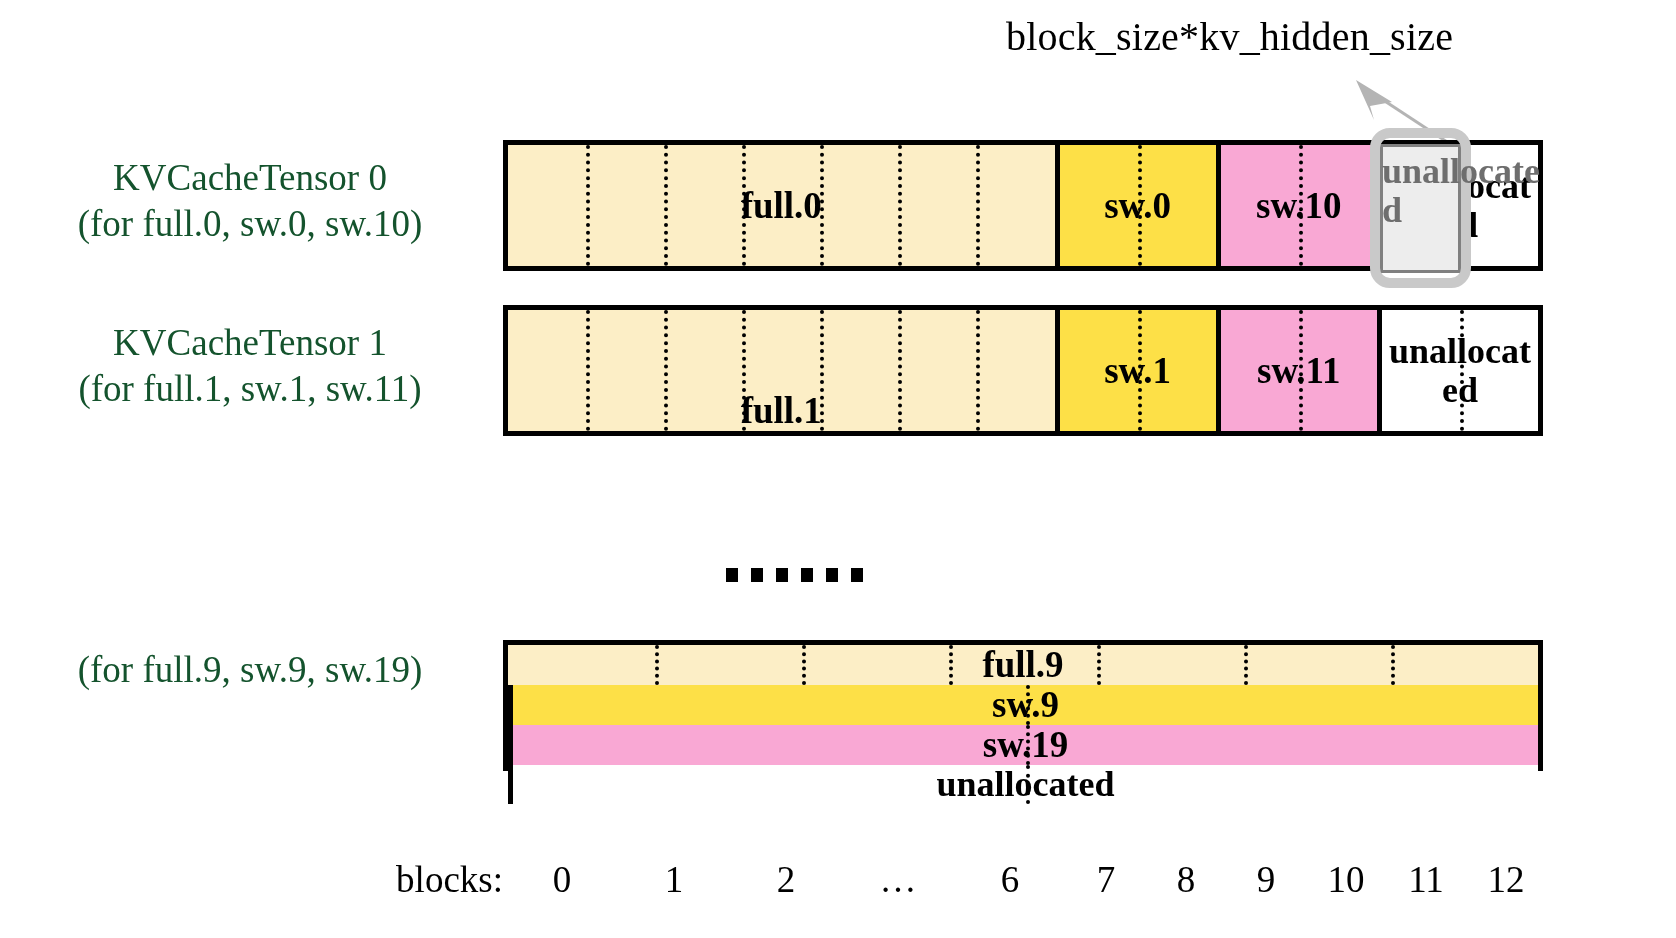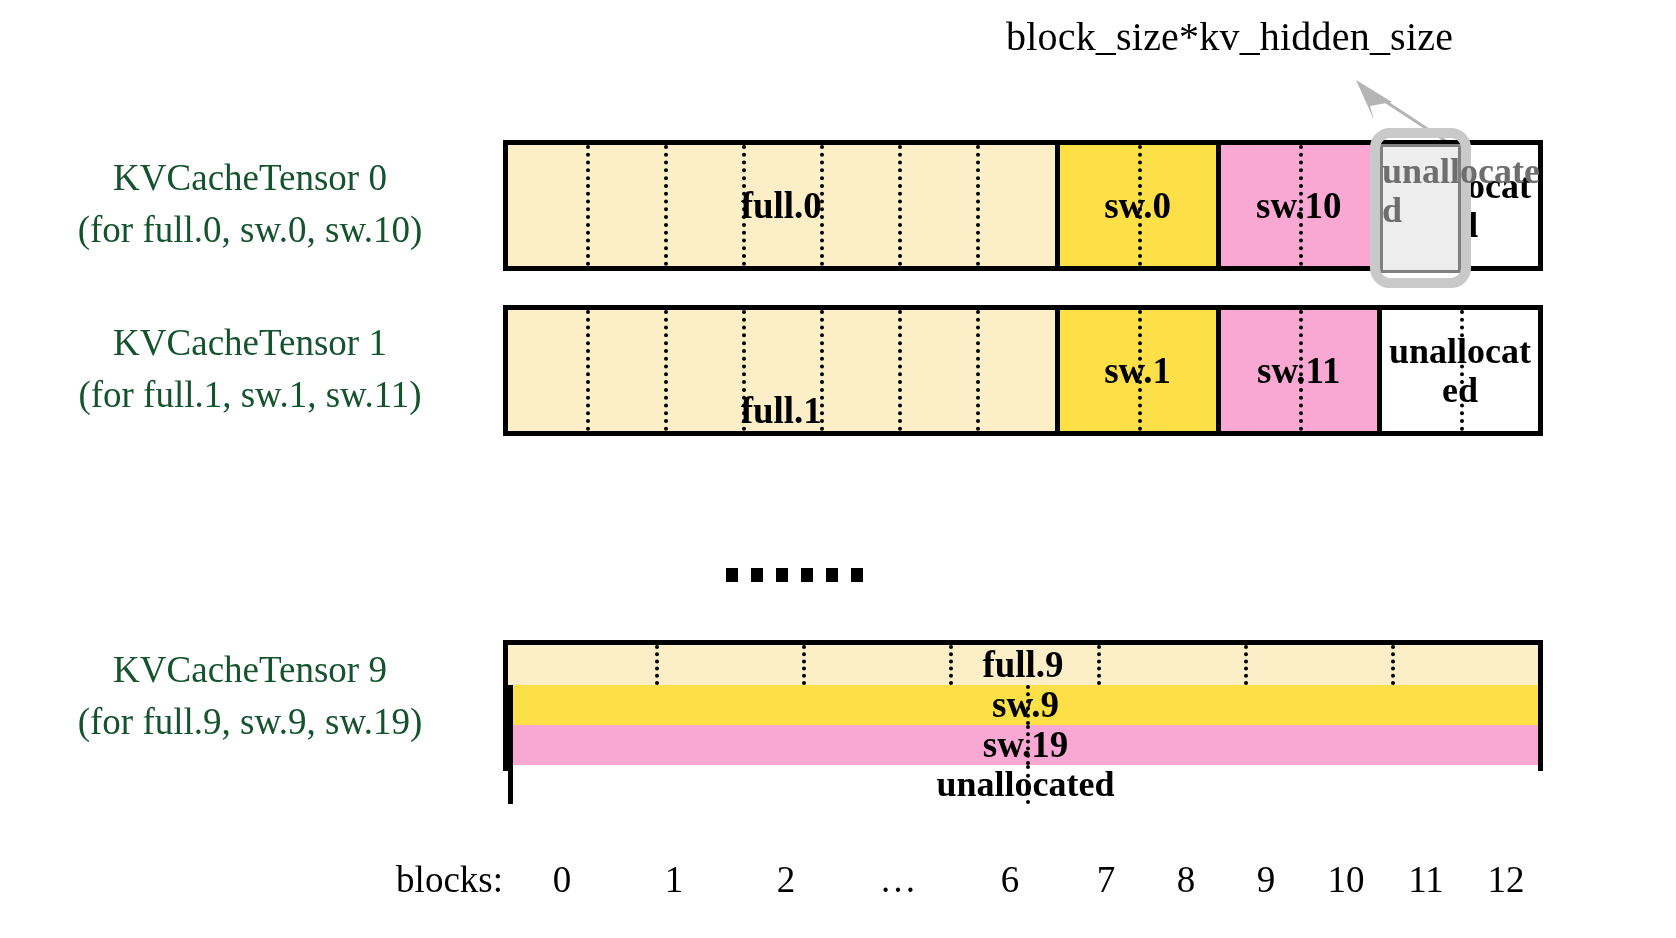--- a/index.html
+++ b/index.html
@@ -46,21 +46,21 @@
   }
   .row-label {
     position: absolute;
     left: 20px;
     width: 460px;
     text-align: center;
     font-size: 37px;
     line-height: 1.25;
     color: #14532d;
   }
-  .row-label .ln2 { display: block; margin-top: 6px; }
+  .row-label .ln2 { display: block; }
 
   .bar {
     position: absolute;
     left: 503px;
     width: 1040px;
     height: 131px;
     border: 5px solid #000000;
     box-sizing: border-box;
     display: flex;
     background: #ffffff;
@@ -248,21 +248,21 @@
             <div class="dots" style="left: 50%;"></div>
             <div class="seg-label">sw.11</div>
           </div>
           <div class="seg seg-unalloc" style="flex: 2 1 0px;">
             <div class="dots" style="left: 50%;"></div>
             <div class="seg-label">unallocated</div>
           </div>
         </div>
       </div>
       <div class="row" style="top: 0px;">
-        <div class="row-label" style="top: 647px;"><span>KVCacheTensor 9</span><span class="ln2">(for full.9, sw.9, sw.19)</span></div>
+        <div class="row-label" style="top: 647px;"><span class="ln2">(for full.9, sw.9, sw.19)</span></div>
         <div class="bar" style="top: 640px; flex-direction: column;">
           <div class="seg seg-full" style="flex: 7 1 0px;">
             <div class="dots" style="left: 14.2857%;"></div>
             <div class="dots" style="left: 28.5714%;"></div>
             <div class="dots" style="left: 42.8571%;"></div>
             <div class="dots" style="left: 57.1429%;"></div>
             <div class="dots" style="left: 71.4286%;"></div>
             <div class="dots" style="left: 85.7143%;"></div>
             <div class="seg-label">full.9</div>
           </div>

